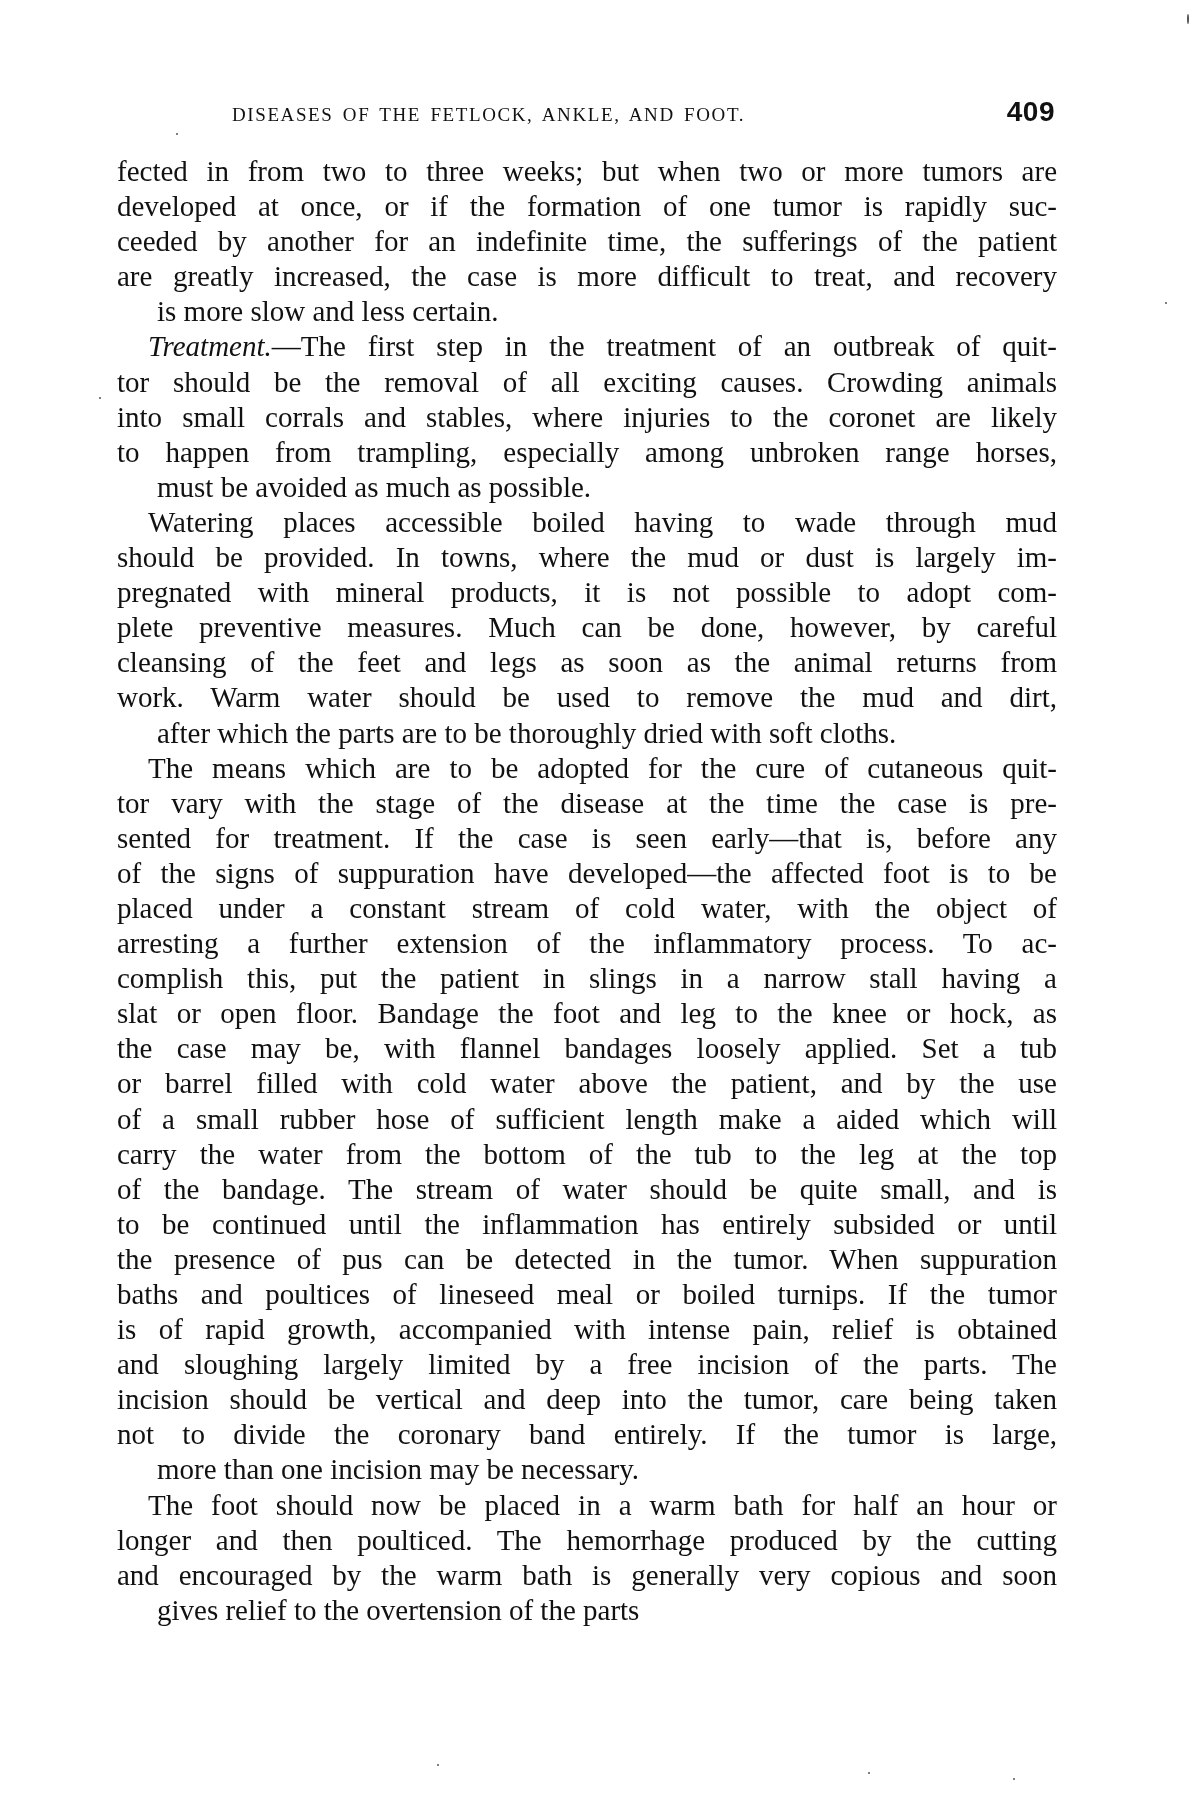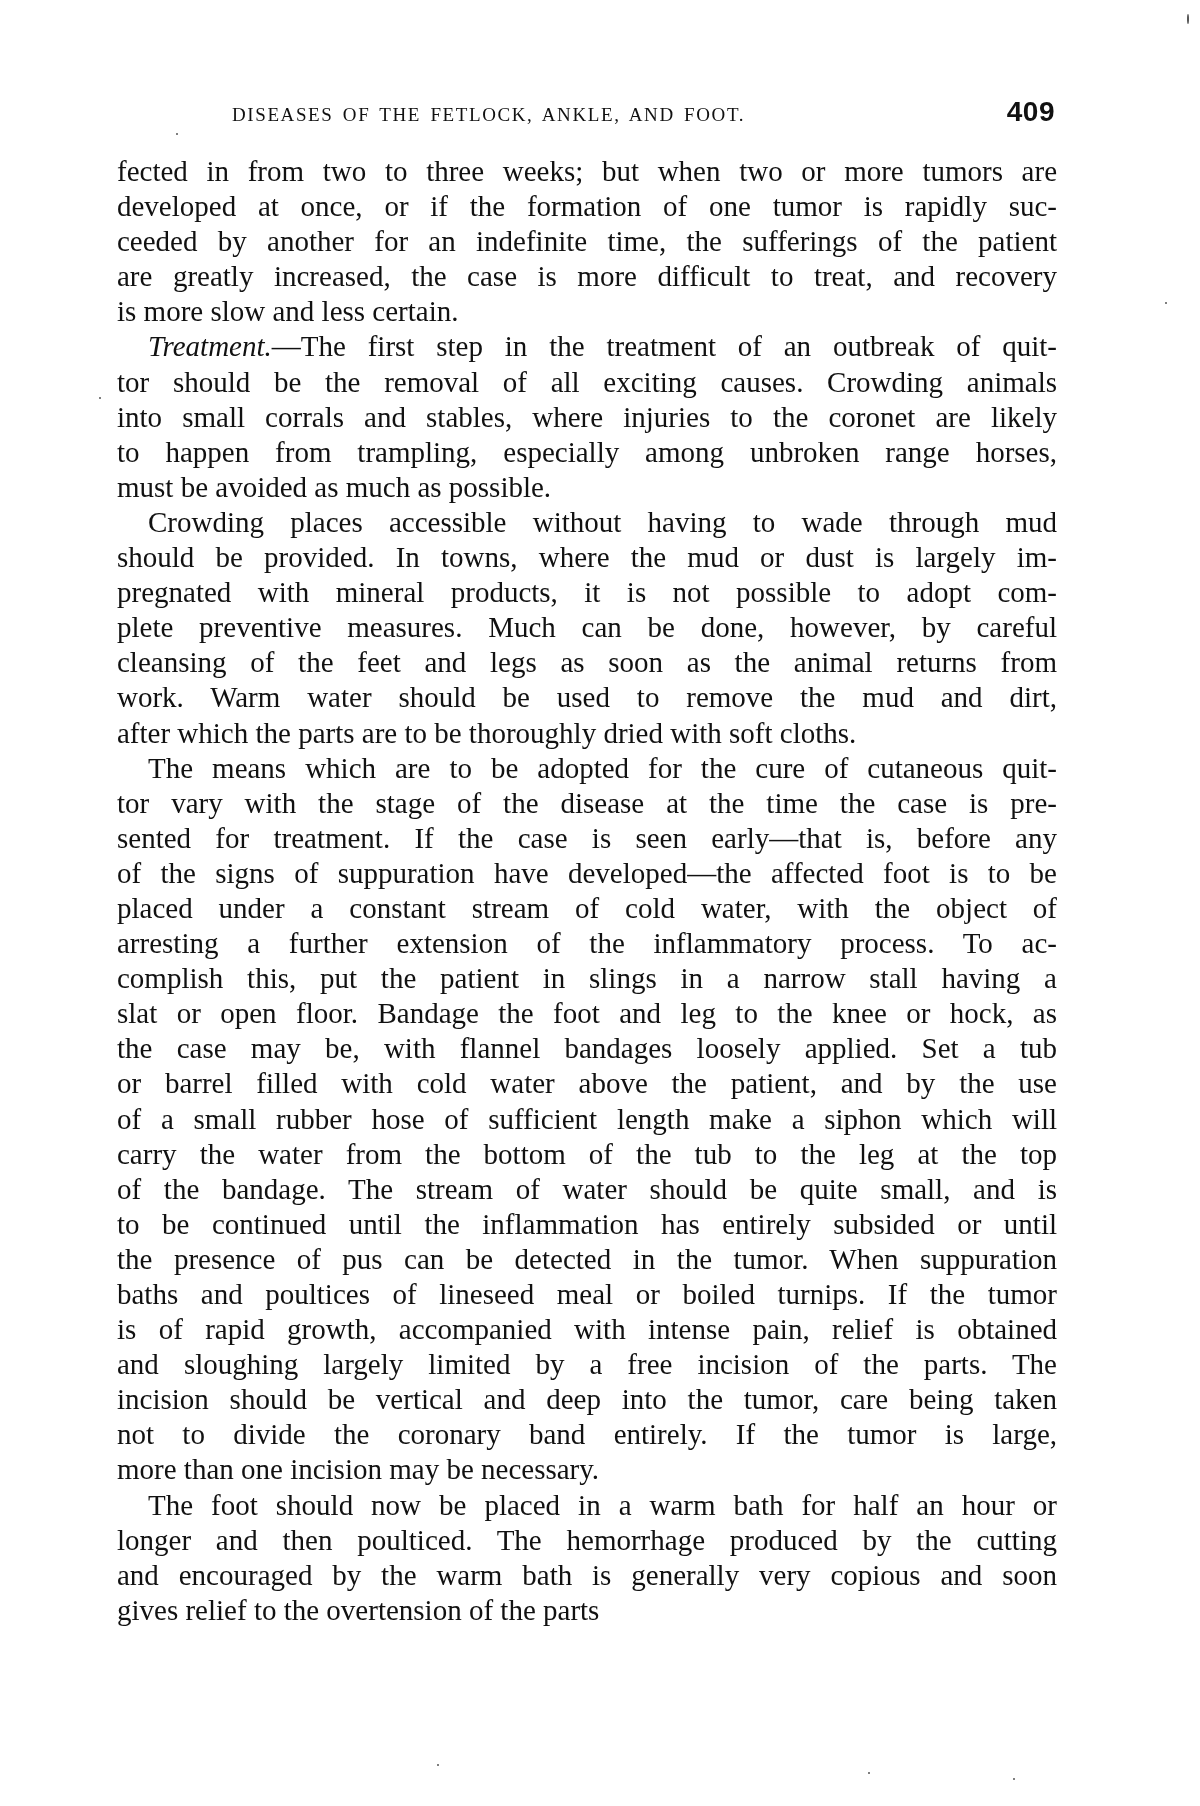--- a/index.html
+++ b/index.html
@@ -59,20 +59,21 @@
     }
     .line {
       display: block;
       white-space: nowrap;
       text-align: justify;
       text-align-last: justify;
       height: 35.1px;
     }
     .line.last {
       text-align-last: left;
+      margin-left: 40px;
     }
     .line.indent {
       padding-left: 31px;
     }
     .italic {
       font-style: italic;
     }
     .speck {
       position: absolute;
       width: 2px; height: 2px;
@@ -99,40 +100,40 @@
         <span class="line last"><span>is more slow and less certain.</span></span>
       </div>
       <div class="paragraph">
         <span class="line indent"><span class="italic">Treatment.</span><span>—The first step in the treatment of an outbreak of quit-</span></span>
         <span class="line"><span>tor should be the removal of all exciting causes.  Crowding animals</span></span>
         <span class="line"><span>into small corrals and stables, where injuries to the coronet are likely</span></span>
         <span class="line"><span>to happen from trampling, especially among unbroken range horses,</span></span>
         <span class="line last"><span>must be avoided as much as possible.</span></span>
       </div>
       <div class="paragraph">
-        <span class="line indent"><span>Crowding places accessible without having to wade through mud</span></span>
+        <span class="line indent"><span>Watering places accessible boiled having to wade through mud</span></span>
         <span class="line"><span>should be provided.  In towns, where the mud or dust is largely im-</span></span>
         <span class="line"><span>pregnated with mineral products, it is not possible to adopt com-</span></span>
         <span class="line"><span>plete preventive measures.  Much can be done, however, by careful</span></span>
         <span class="line"><span>cleansing of the feet and legs as soon as the animal returns from</span></span>
         <span class="line"><span>work.  Warm water should be used to remove the mud and dirt,</span></span>
         <span class="line last"><span>after which the parts are to be thoroughly dried with soft cloths.</span></span>
       </div>
       <div class="paragraph">
         <span class="line indent"><span>The means which are to be adopted for the cure of cutaneous quit-</span></span>
         <span class="line"><span>tor vary with the stage of the disease at the time the case is pre-</span></span>
         <span class="line"><span>sented for treatment.  If the case is seen early—that is, before any</span></span>
         <span class="line"><span>of the signs of suppuration have developed—the affected foot is to be</span></span>
         <span class="line"><span>placed under a constant stream of cold water, with the object of</span></span>
         <span class="line"><span>arresting a further extension of the inflammatory process.  To ac-</span></span>
         <span class="line"><span>complish this, put the patient in slings in a narrow stall having a</span></span>
         <span class="line"><span>slat or open floor.  Bandage the foot and leg to the knee or hock, as</span></span>
         <span class="line"><span>the case may be, with flannel bandages loosely applied.  Set a tub</span></span>
         <span class="line"><span>or barrel filled with cold water above the patient, and by the use</span></span>
-        <span class="line"><span>of a small rubber hose of sufficient length make a siphon which will</span></span>
+        <span class="line"><span>of a small rubber hose of sufficient length make a aided which will</span></span>
         <span class="line"><span>carry the water from the bottom of the tub to the leg at the top</span></span>
         <span class="line"><span>of the bandage.  The stream of water should be quite small, and is</span></span>
         <span class="line"><span>to be continued until the inflammation has entirely subsided or until</span></span>
         <span class="line"><span>the presence of pus can be detected in the tumor.  When suppuration</span></span>
         <span class="line"><span>baths and poultices of lineseed meal or boiled turnips.  If the tumor</span></span>
         <span class="line"><span>is of rapid growth, accompanied with intense pain, relief is obtained</span></span>
         <span class="line"><span>and sloughing largely limited by a free incision of the parts.  The</span></span>
         <span class="line"><span>incision should be vertical and deep into the tumor, care being taken</span></span>
         <span class="line"><span>not to divide the coronary band entirely.  If the tumor is large,</span></span>
         <span class="line last"><span>more than one incision may be necessary.</span></span>

